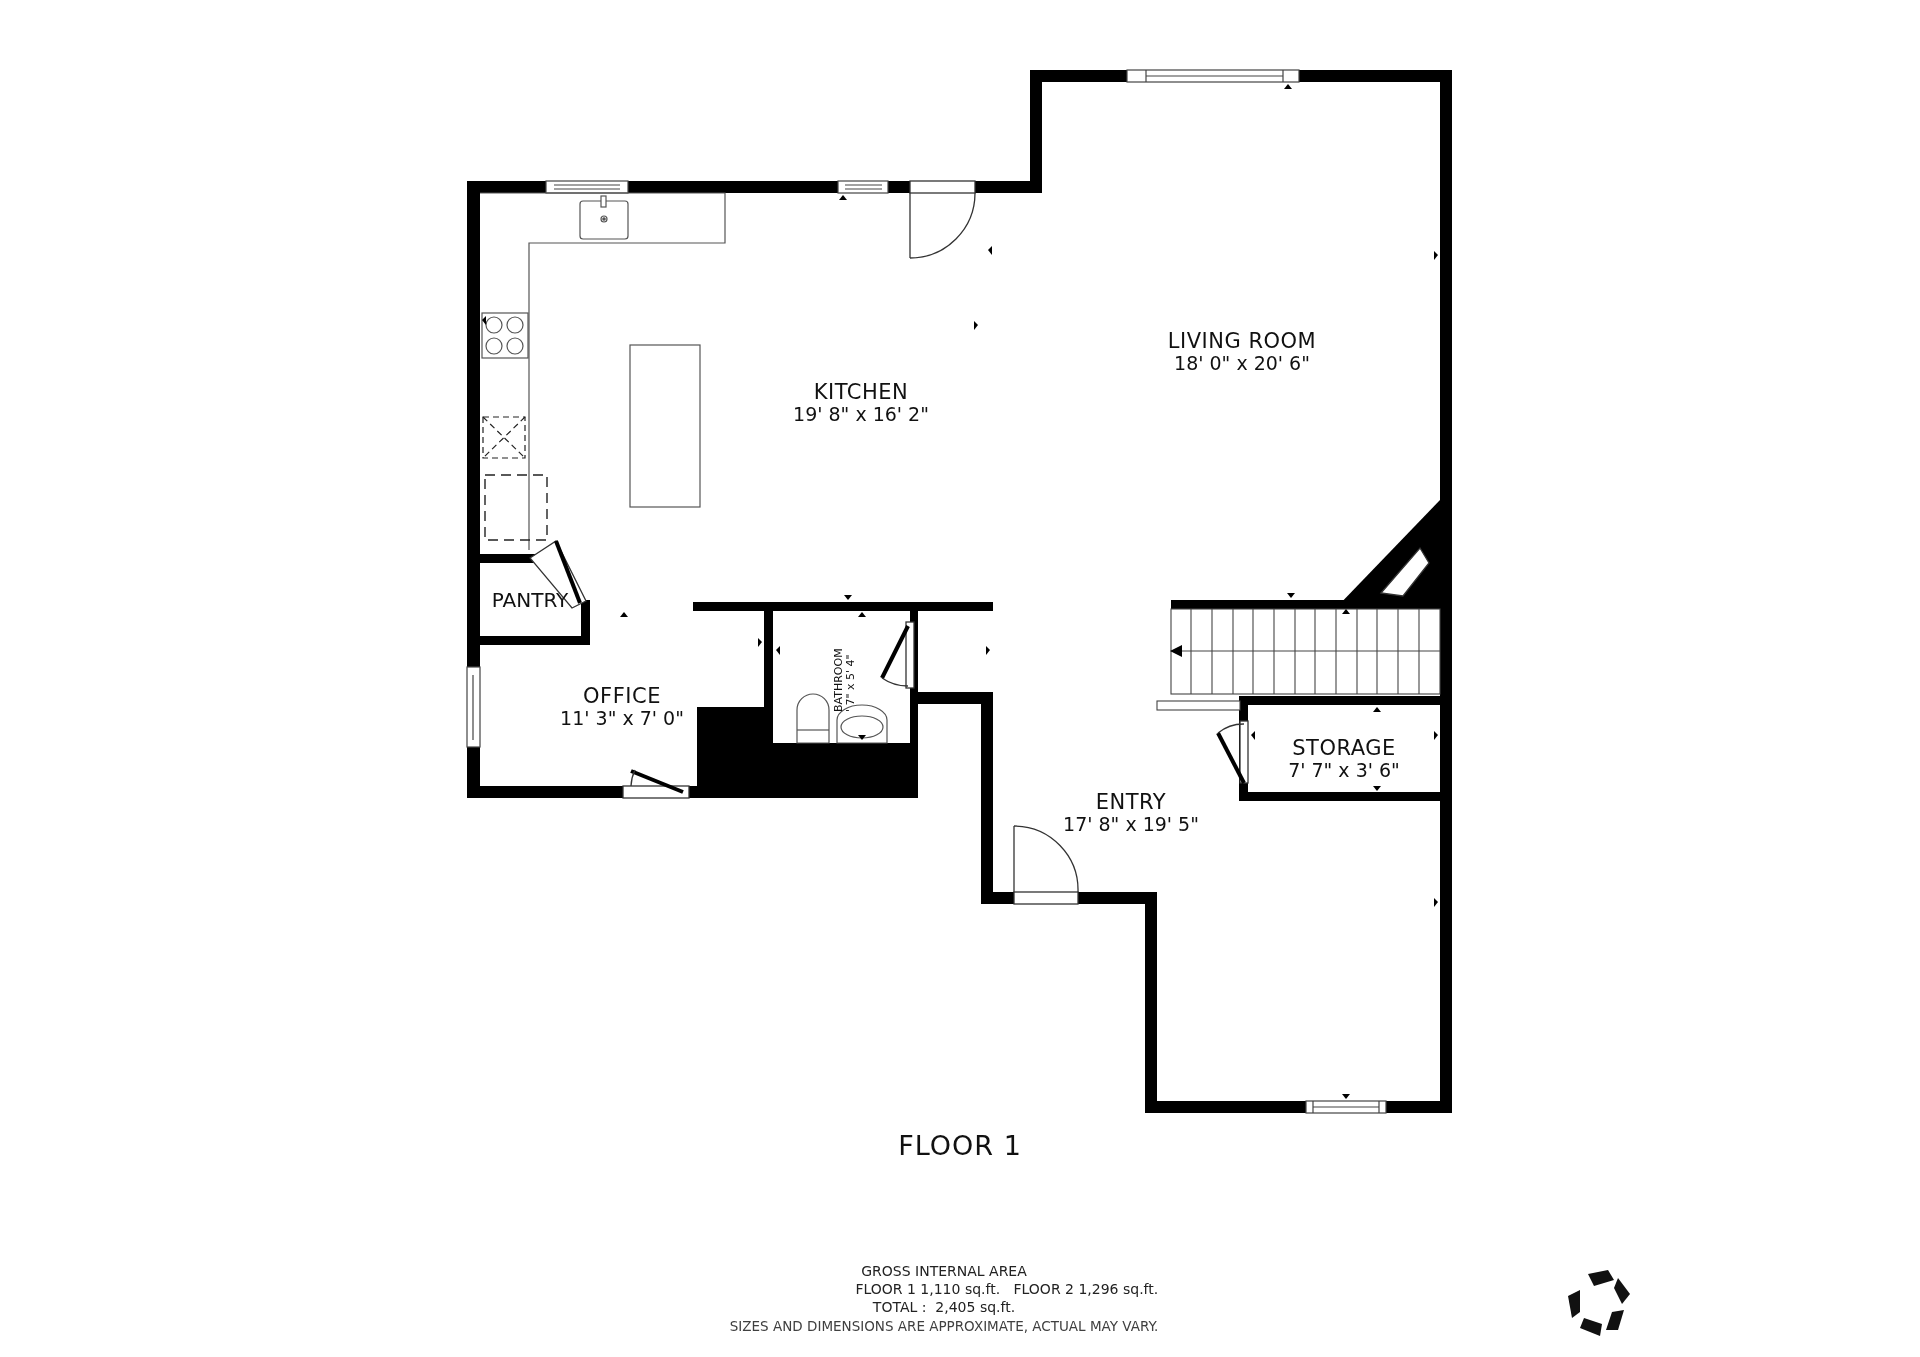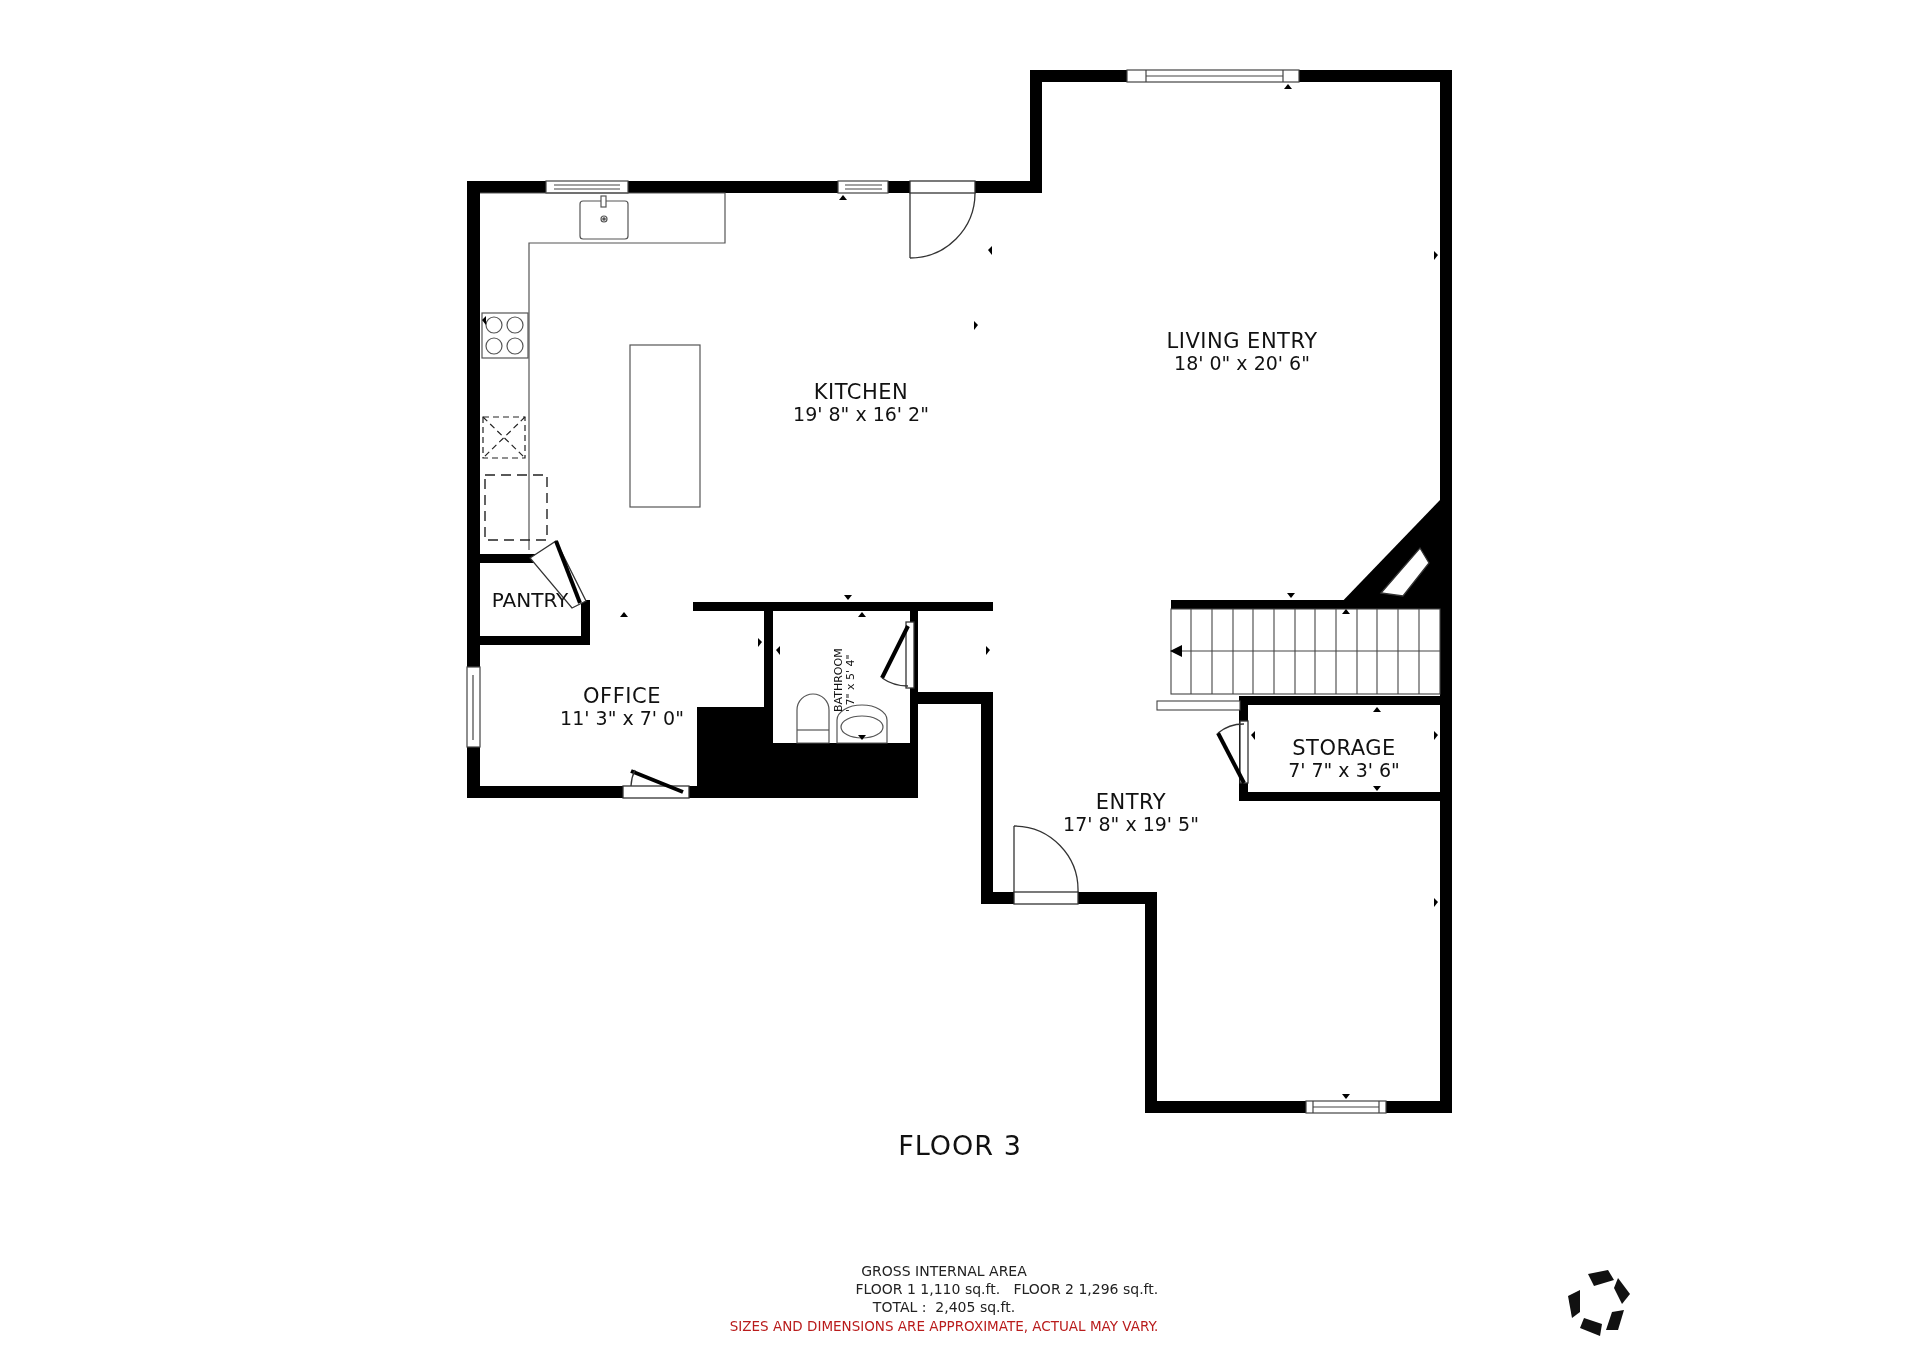--- a/index.html
+++ b/index.html
@@ -5,21 +5,21 @@
   html, body { margin: 0; padding: 0; background: #ffffff; }
   body { width: 1920px; height: 1357px; position: relative; overflow: hidden; font-family: "DejaVu Sans", sans-serif; color: #111; }
   svg.plan { position: absolute; left: 0; top: 0; width: 1920px; height: 1357px; }
   .room-label { position: absolute; text-align: center; font-family: "DejaVu Sans", sans-serif; color: #111; line-height: 1.15; white-space: nowrap; transform: translateX(-50%); }
   .room-name { font-size: 21px; letter-spacing: 0.5px; display: block; }
   .room-dims { font-size: 19px; display: block; }
   .pantry-label { font-size: 20px; }
   .bath-label { position: absolute; transform: rotate(-90deg); transform-origin: left top; font-size: 11px; line-height: 1.1; white-space: nowrap; }
   .floor-title { position: absolute; left: 960px; top: 1130px; transform: translateX(-50%); font-size: 27px; letter-spacing: 1px; }
   .area-block { position: absolute; left: 944px; top: 1262px; transform: translateX(-50%); text-align: center; font-size: 14px; line-height: 18px; color: #222; white-space: nowrap; }
-  .area-block .disclaimer { color: #b91c1c; font-size: 13.5px; margin-top: 1px; }
+  .area-block .disclaimer { color: #404040; font-size: 13.5px; margin-top: 1px; }
   .logo { position: absolute; left: 1566px; top: 1268px; display: flex; align-items: center; gap: 14px; }
   .logo-text { font-family: "DejaVu Serif", serif; font-size: 41px; color: #111; letter-spacing: -0.5px; }
   .logo-reg { font-size: 10px; vertical-align: super; position: relative; top: -14px; }
 </style>
 </head>
 <body>
 
 <svg class="plan" viewBox="0 0 1920 1357" xmlns="http://www.w3.org/2000/svg">
 
   <g fill="#000">
@@ -234,21 +234,21 @@
     <polygon points="1346,1099 1342,1094 1350,1094"></polygon>
   </g>
 </svg>
 
 <div class="room-label" style="left:861px; top:380px;">
   <span class="room-name">KITCHEN</span>
   <span class="room-dims">19' 8" x 16' 2"</span>
 </div>
 
 <div class="room-label" style="left:1242px; top:329px;">
-  <span class="room-name">LIVING ENTRY</span>
+  <span class="room-name">LIVING ROOM</span>
   <span class="room-dims">18' 0" x 20' 6"</span>
 </div>
 
 <div class="room-label" style="left:622px; top:684px;">
   <span class="room-name">OFFICE</span>
   <span class="room-dims">11' 3" x 7' 0"</span>
 </div>
 
 <div class="room-label" style="left:530px; top:589px;">
   <span class="pantry-label">PANTRY</span>
@@ -262,21 +262,21 @@
 <div class="room-label" style="left:1131px; top:790px;">
   <span class="room-name">ENTRY</span>
   <span class="room-dims">17' 8" x 19' 5"</span>
 </div>
 
 <div class="room-label" style="left:1344px; top:736px;">
   <span class="room-name">STORAGE</span>
   <span class="room-dims">7' 7" x 3' 6"</span>
 </div>
 
-<div class="floor-title">FLOOR 3</div>
+<div class="floor-title">FLOOR 1</div>
 
 <div class="area-block">
   <div>GROSS INTERNAL AREA</div>
   <div style="white-space:pre;text-align:right;">FLOOR 1 1,110 sq.ft.   FLOOR 2 1,296 sq.ft.</div>
   <div style="white-space:pre;">TOTAL :  2,405 sq.ft.</div>
   <div class="disclaimer">SIZES AND DIMENSIONS ARE APPROXIMATE, ACTUAL MAY VARY.</div>
 </div>
 
 <div class="logo">
   <svg width="70" height="70" viewBox="0 0 70 70" xmlns="http://www.w3.org/2000/svg">

